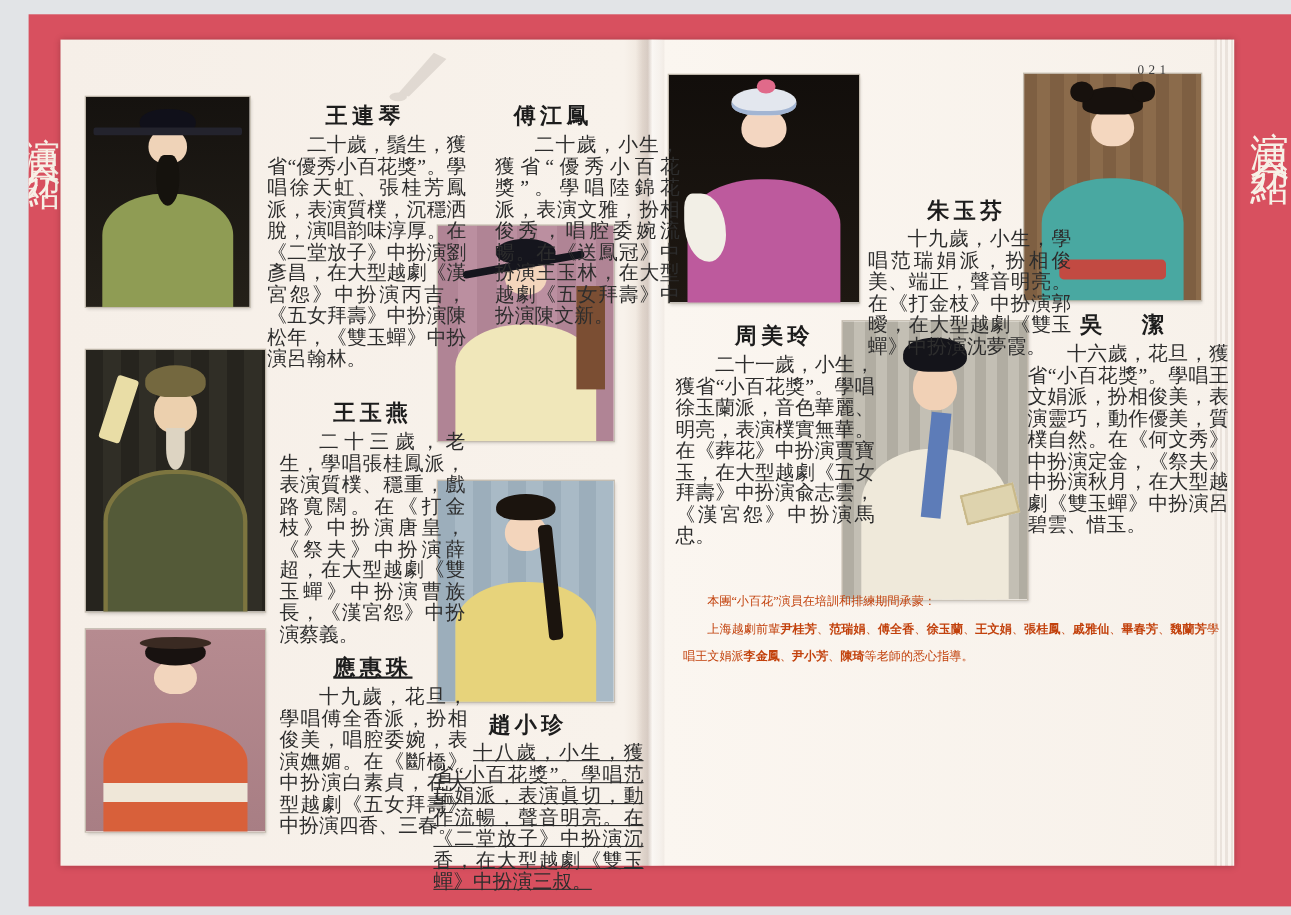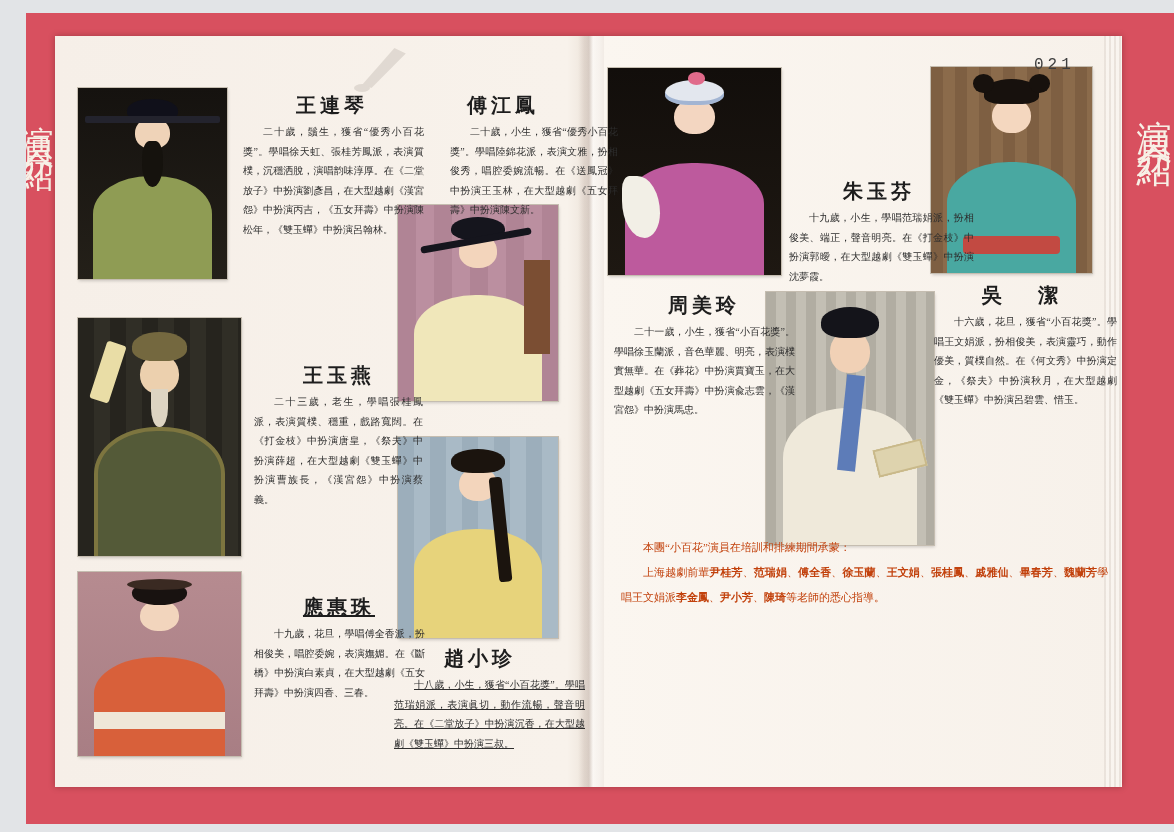--- a/index.html
+++ b/index.html
@@ -31,22 +31,22 @@
   .side-tab{
     position:absolute;writing-mode:vertical-rl;text-orientation:upright;
     color:#f7f0e6;font-size:33px;letter-spacing:12px;font-weight:500;
     font-family:"Liberation Serif","DejaVu Serif",serif;
     user-select:none;
   }
   .tab-left{left:-12px;top:86px;}
   .tab-right{left:1103px;top:78px;font-size:35px;}
   .page-number{
     position:absolute;left:1034px;top:56px;
-    font-family:Liberation Mono, monospace;
-    font-size:16px;letter-spacing:4px;color:#3f3f3f;z-index:5;
+    font-family:Liberation Serif, serif;
+    font-size:12px;letter-spacing:4px;color:#3f3f3f;z-index:5;
   }
   
   .photo{position:absolute;overflow:hidden;box-shadow:0 0 0 1px #c5bdb0, 1px 2px 3px rgba(0,0,0,.18);}
   .photo>div{position:absolute;}
   .backdrop{inset:0;}
   .robe{left:10%;right:10%;bottom:-4%;height:58%;border-radius:48% 48% 6% 6% / 34% 34% 0 0;}
   .head{left:38%;top:15%;width:24%;height:17%;border-radius:50% 50% 46% 46%;}
   .hat{left:33%;top:6%;width:34%;height:12%;border-radius:50% 50% 40% 40%;}
   .x1,.x2{display:none;}
   .ph1{left:78px;top:88px;width:149px;height:191px;}
@@ -102,21 +102,21 @@
   .ph8 .head{background:#f4d7bf;}
   .ph8 .hat{background:#17110d;border-radius:50% 50% 30% 30%;}
   .ph8 .x1{display:block;left:26%;top:3.5%;width:13%;height:9%;background:#17110d;border-radius:50%;box-shadow:56px 0 0 #17110d;}
   .ph8 .x2{display:block;left:20%;bottom:9%;width:60%;height:9%;background:#c24a42;border-radius:4px;}
   
   .perf-name{
     position:absolute;text-align:center;font-weight:bold;
     font-size:20px;letter-spacing:4px;color:#1d1d1d;
   }
   .perf-bio{
-    position:absolute;font-size:10px;line-height:19.5px;
+    position:absolute;font-size:18px;line-height:19.5px;
     text-align:justify;text-indent:2em;color:#2d2d2d;
   }
   .n0{left:246px;top:92px;width:172px;}
   .b0{left:243px;top:122px;width:181px;}
   .n1{left:420px;top:92px;width:166px;}
   .b1{left:418px;top:122px;width:168px;margin-left:32px;}
   .n2{left:256px;top:362px;width:166px;}
   .b2{left:254px;top:392px;width:169px;}
   .n3{left:256px;top:594px;width:166px;text-decoration:underline;}
   .b3{left:254px;top:624px;width:171px;}

